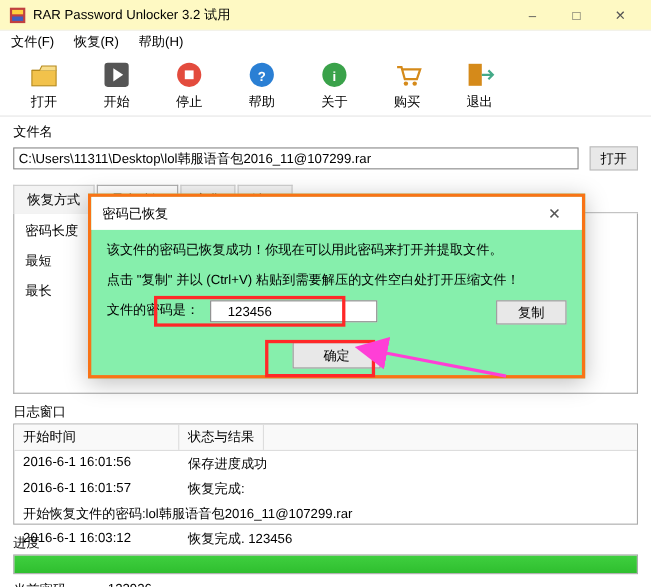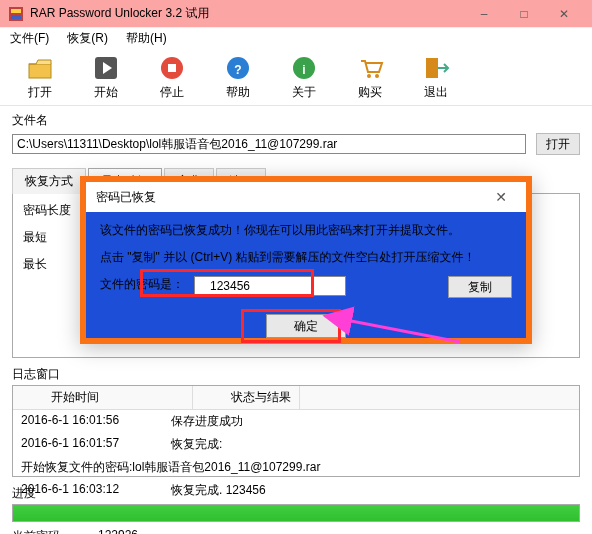--- a/index.html
+++ b/index.html
@@ -1,17 +1,17 @@
 <!DOCTYPE html>
 <html><head>
 <meta charset="utf-8">
 <style>
 * { box-sizing: border-box; margin: 0; padding: 0; font-family: "Microsoft YaHei", SimSun, sans-serif; font-size: 12px; }
 body { width: 592px; height: 534px; background: #fff; overflow: hidden; }
-.titlebar { display: flex; align-items: center; height: 28px; padding: 0 8px; background: #fca5a5; border-bottom: 1px solid #f0f0f0; }
+.titlebar { display: flex; align-items: center; height: 28px; padding: 0 8px; background: #fef9c3; border-bottom: 1px solid #f0f0f0; }
 .titlebar .icon { width: 16px; height: 16px; margin-right: 6px; display: inline-flex; align-items: center; justify-content: center; }
 .titlebar .title { flex: 1; }
 .titlebar .winbtn { width: 40px; height: 28px; display: flex; align-items: center; justify-content: center; color: #555; }
 .menubar { height: 20px; padding: 2px 6px; display: flex; gap: 10px; }
 .menubar span { padding: 0 4px; }
 .toolbar { display: flex; gap: 22px; padding: 6px 18px 4px; border-bottom: 1px solid #e5e5e5; }
 .tbtn { display: flex; flex-direction: column; align-items: center; width: 44px; }
 .tbtn .ticon { width: 28px; height: 28px; display: flex; align-items: center; justify-content: center; }
 .tbtn .tlabel { margin-top: 2px; }
 .section { padding: 6px 12px; }
@@ -19,31 +19,31 @@
 .pathinput { flex: 1; height: 20px; border: 1px solid #888; font-size: 12px; padding: 1px 4px; }
 .openbtn { width: 44px; height: 22px; background: #e8e8e8; border: 1px solid #bbb; }
 .tabs { display: flex; border-bottom: 1px solid #aaa; margin: 6px 12px 0; }
 .tab { padding: 4px 12px; border: 1px solid #ccc; border-bottom: none; background: #f3f3f3; margin-right: 2px; position: relative; top: 1px; }
 .tab.active { background: #fff; border-color: #aaa; }
 .tabcontent { border: 1px solid #aaa; border-top: none; margin: 0 12px; padding: 8px 10px; height: 164px; background: #fff; }
 .tabcontent .lbl { margin-bottom: 10px; }
 .grouphdr { margin: 8px 12px 2px; }
 .logbox { border: 1px solid #aaa; margin: 0 12px; height: 92px; background: #fff; }
 .loghdr { display: flex; border-bottom: 1px solid #ddd; background: #f9f9f9; }
-.loghdr div { padding: 3px 8px; border-right: 1px solid #ddd; margin-left: 30px; }
+.loghdr div { padding: 3px 8px; border-right: 1px solid #ddd; }
 .logcol1 { width: 150px; }
 .logrow { display: flex; font-size: 12px; }
 .logrow div { padding: 3px 8px; }
 .progressbox { margin: 0 12px; }
 .pbar { height: 18px; border: 1px solid #aaa; background: linear-gradient(#3fcf3f,#2fbf2f); margin-bottom: 6px; }
 .statrow { display: flex; margin-bottom: 4px; }
 .statrow .stlabel { width: 86px; }
 .statrow .stval1 { width: 130px; }
 
-.modal { position: absolute; left: 80px; top: 176px; width: 452px; height: 168px; background: #1d4ed8; border: 6px solid #f97316; box-shadow: 0 4px 20px rgba(0,0,0,0.25); }
+.modal { position: absolute; left: 80px; top: 176px; width: 452px; height: 168px; background: #86efac; border: 3px solid #f97316; box-shadow: 0 4px 20px rgba(0,0,0,0.25); }
 .mtitle { height: 30px; display: flex; align-items: center; padding: 0 10px; background: #fff; }
 .mtitle .mt { flex: 1; }
 .mtitle .mclose { width: 30px; text-align: center; color: #555; font-size: 14px; }
 .mbody { padding: 10px 14px; }
 .mbody p { margin-bottom: 10px; }
 .pwrow { display: flex; align-items: flex-start; gap: 10px; }
 .pwbox { width: 152px; height: 20px; border: 1px solid #888; padding: 1px 15px; }
 .copybtn { width: 64px; height: 22px; background: #e8e8e8; border: 1px solid #999; margin-left: auto; }
 .okwrap { text-align: center; margin-top: 16px; }
 .okbtn { width: 80px; height: 24px; background: #e8e8e8; border: 1px solid #999; }

